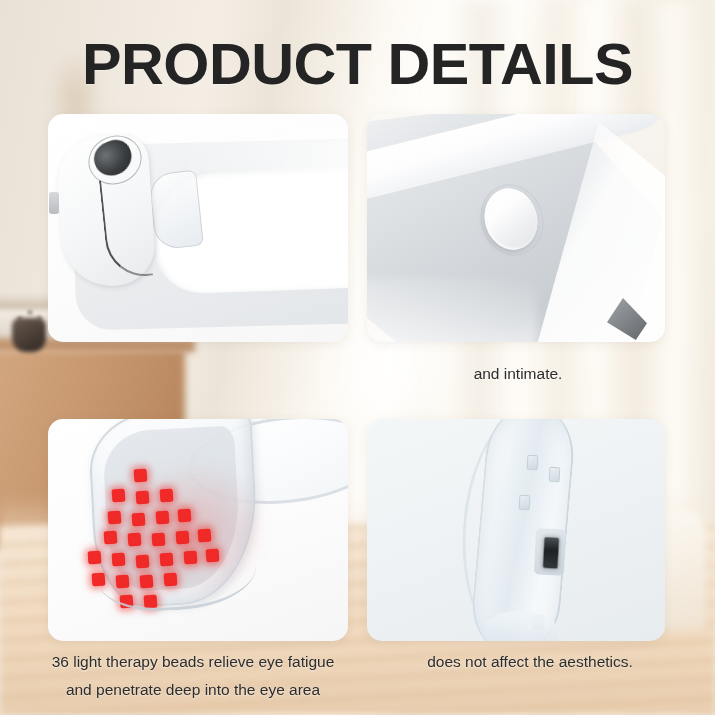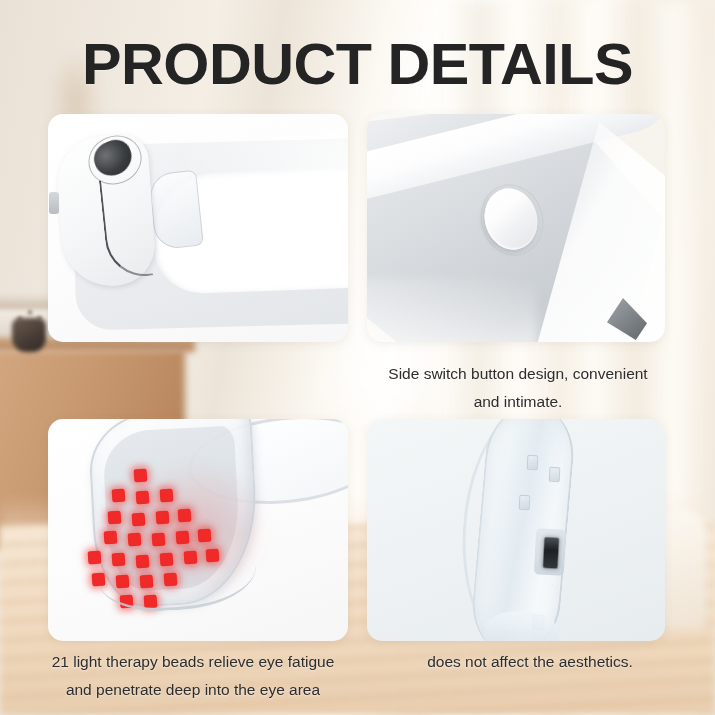--- a/index.html
+++ b/index.html
@@ -570,26 +570,25 @@
       </div>
     <div class="p4-port-well"></div>
     <div class="p4-port"></div>
     <div class="p4-bottomtip"></div>
   </div>
 
   <div class="caption" id="cap1">
   </div>
 
   <div class="caption" id="cap2">
-    <span class="line">Side switch button design, convenient</span>
     <span class="line">and intimate.</span>
   </div>
 
   <div class="caption" id="cap3">
-    <span class="line">21 light therapy beads relieve eye fatigue</span>
+    <span class="line">36 light therapy beads relieve eye fatigue</span>
     <span class="line">and penetrate deep into the eye area</span>
   </div>
 
   <div class="caption" id="cap4">
     <span class="line">does not affect the aesthetics.</span>
   </div>
 
 </div>
 
 </body></html>

